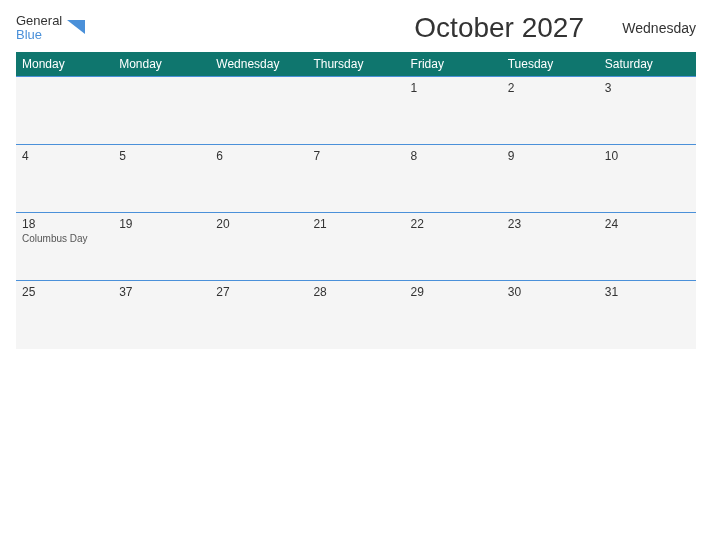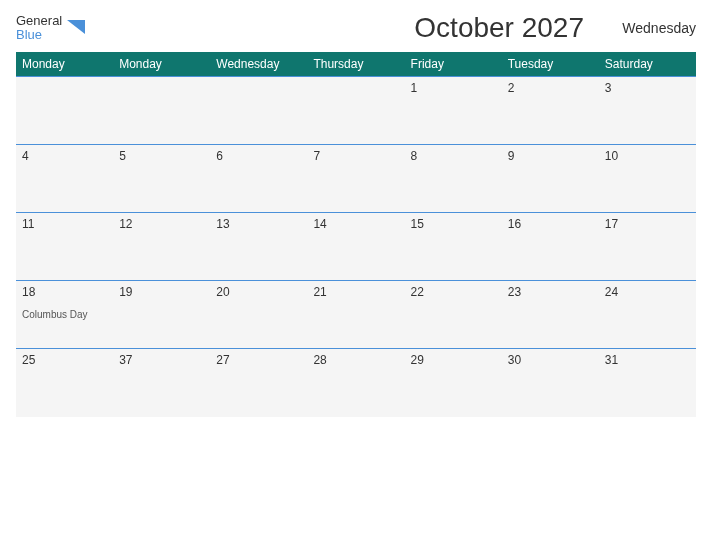--- a/index.html
+++ b/index.html
@@ -94,21 +94,21 @@
     }
     .day-number {
       display: block;
       font-size: 12px;
       color: #333;
     }
     .day-event {
       display: block;
       font-size: 10px;
       color: #555;
-      margin-top: 10px;
+      margin-top: 2px;
     }
     .empty {
       background: #f5f5f5;
     }
   </style>
 </head>
 <body>
 
 <div class="page">
   <div class="header">
@@ -174,43 +174,20 @@
           </td>
           <td>
             <span class="day-number">9</span>
           </td>
           <td>
             <span class="day-number">10</span>
           </td>
         </tr>
         <tr>
           <td>
-            <span class="day-number">11</span>
-          </td>
-          <td>
-            <span class="day-number">12</span>
-          </td>
-          <td>
-            <span class="day-number">13</span>
-          </td>
-          <td>
-            <span class="day-number">14</span>
-          </td>
-          <td>
-            <span class="day-number">15</span>
-          </td>
-          <td>
-            <span class="day-number">16</span>
-          </td>
-          <td>
-            <span class="day-number">17</span>
-          </td>
-        </tr>
-        <tr>
-          <td>
             <span class="day-number">18</span>
             <span class="day-event">Columbus Day</span>
           </td>
           <td>
             <span class="day-number">19</span>
           </td>
           <td>
             <span class="day-number">20</span>
           </td>
           <td>

